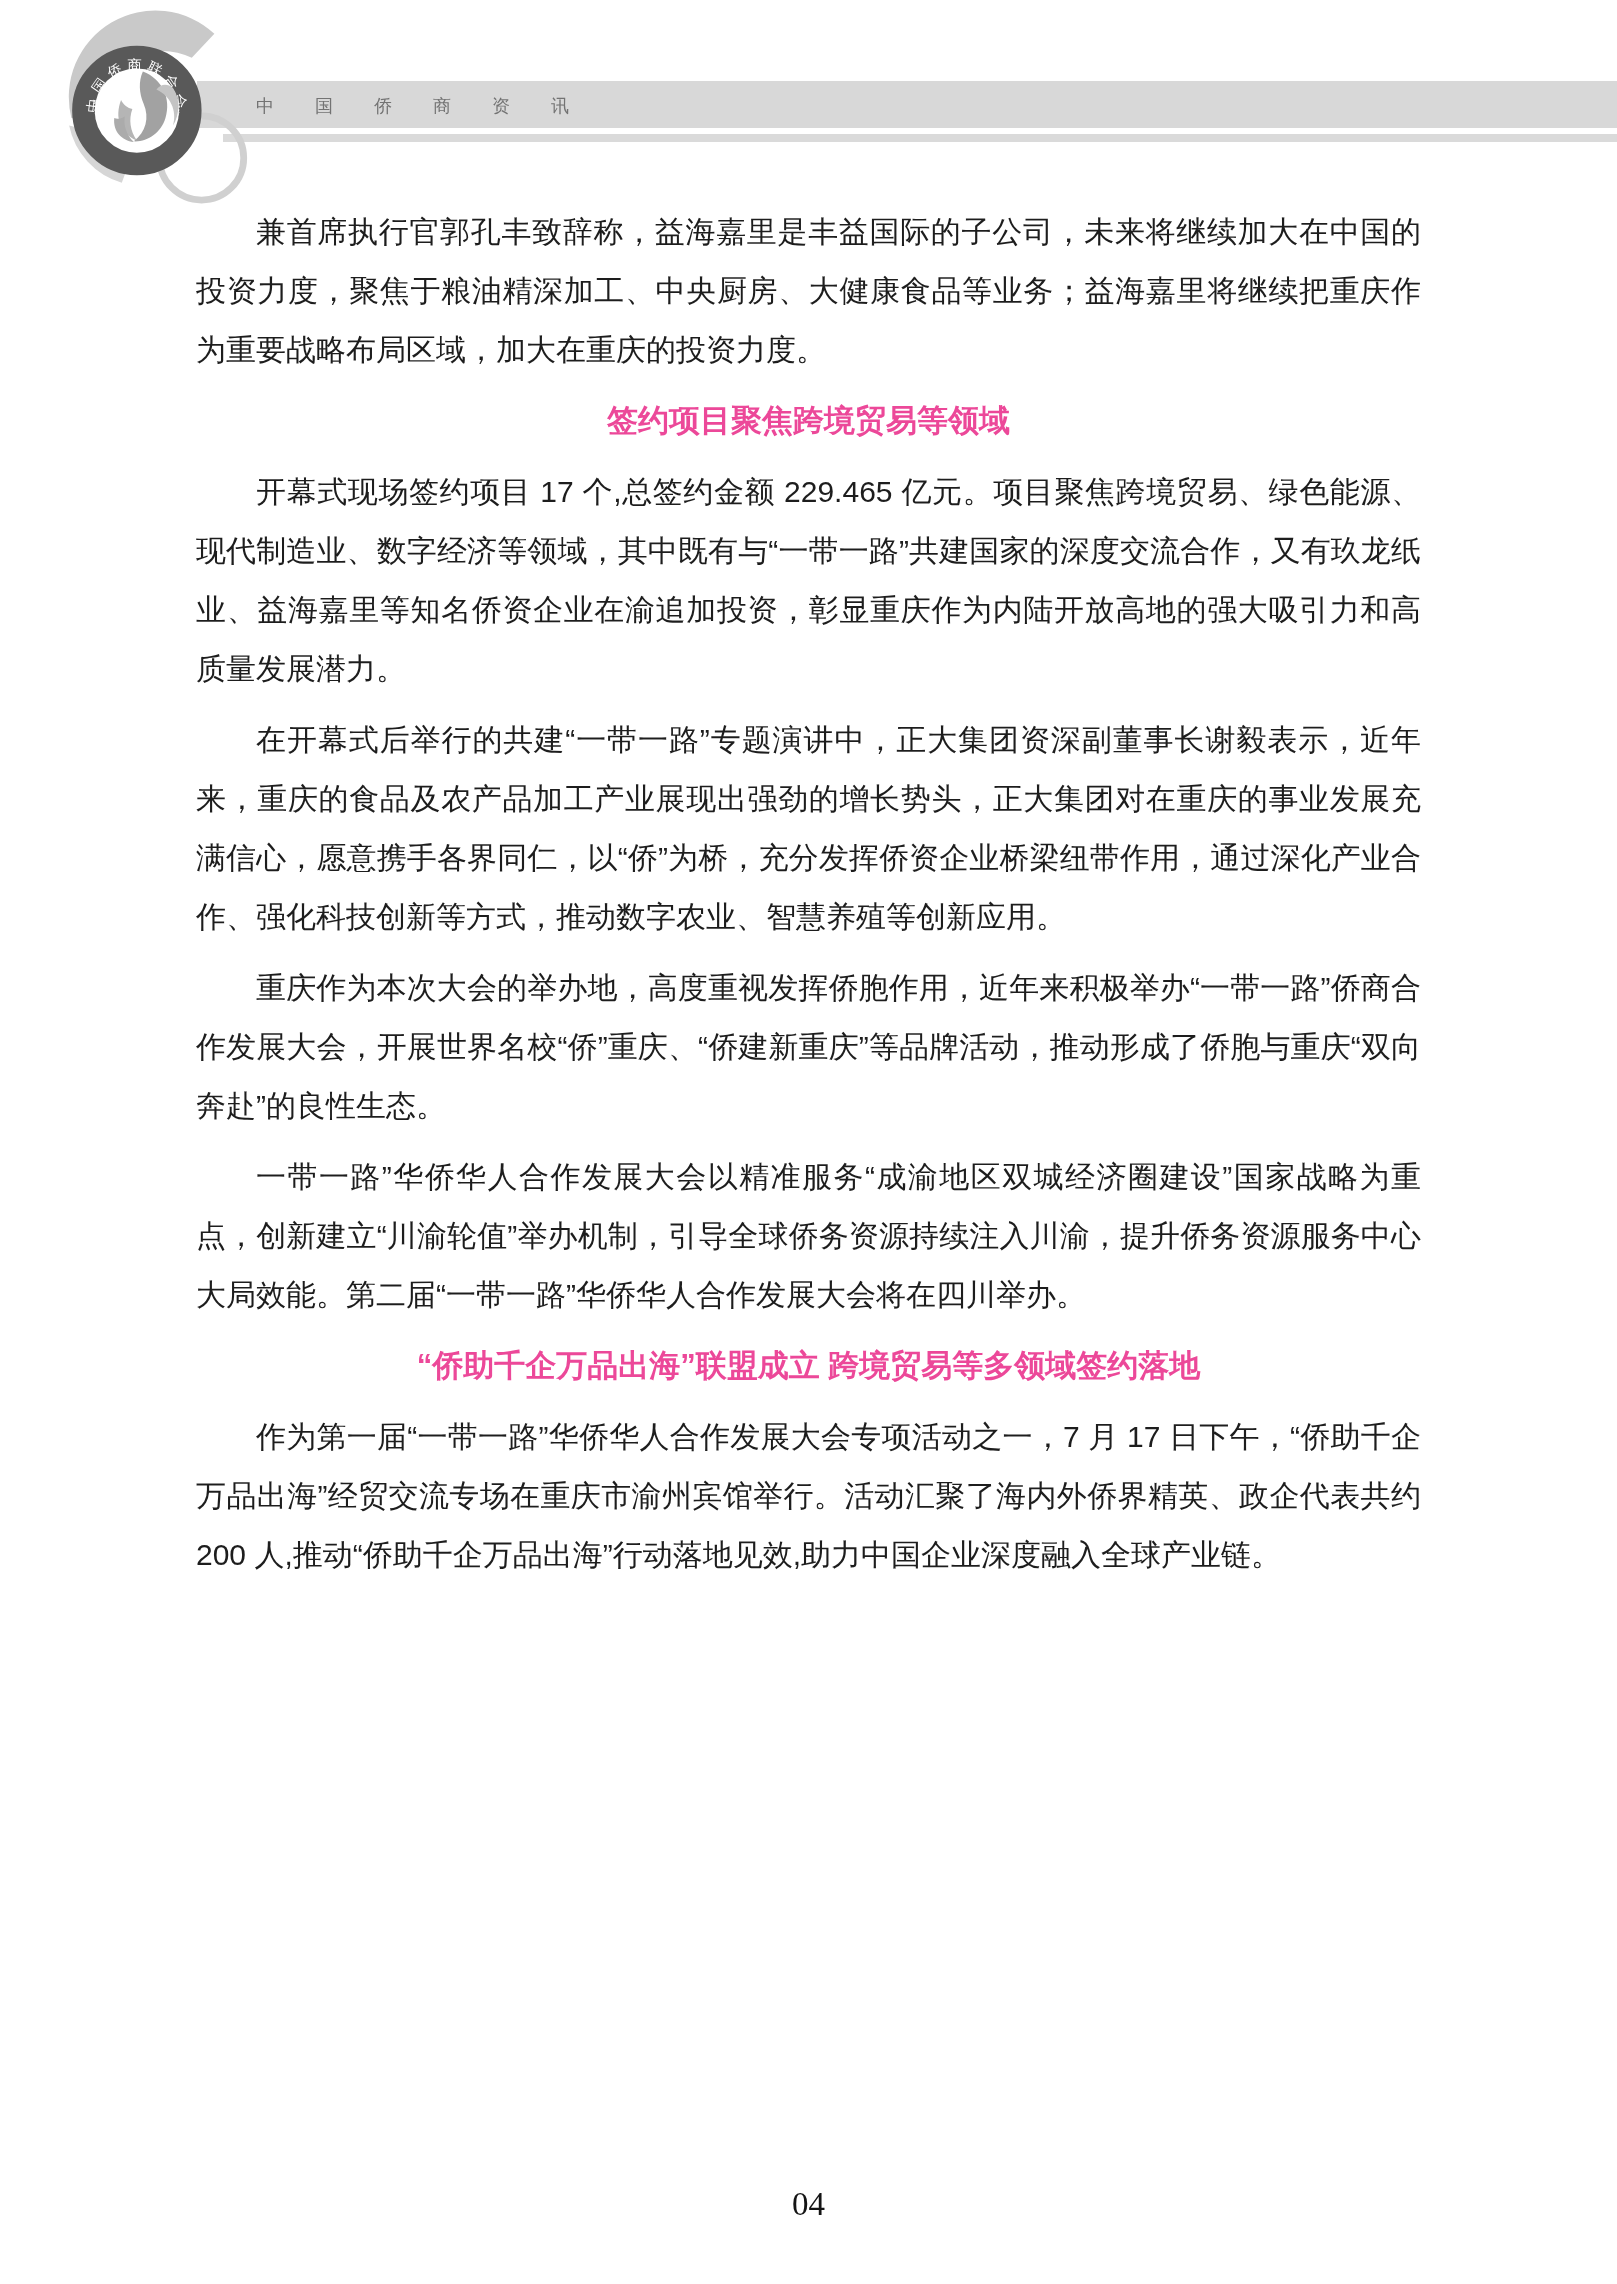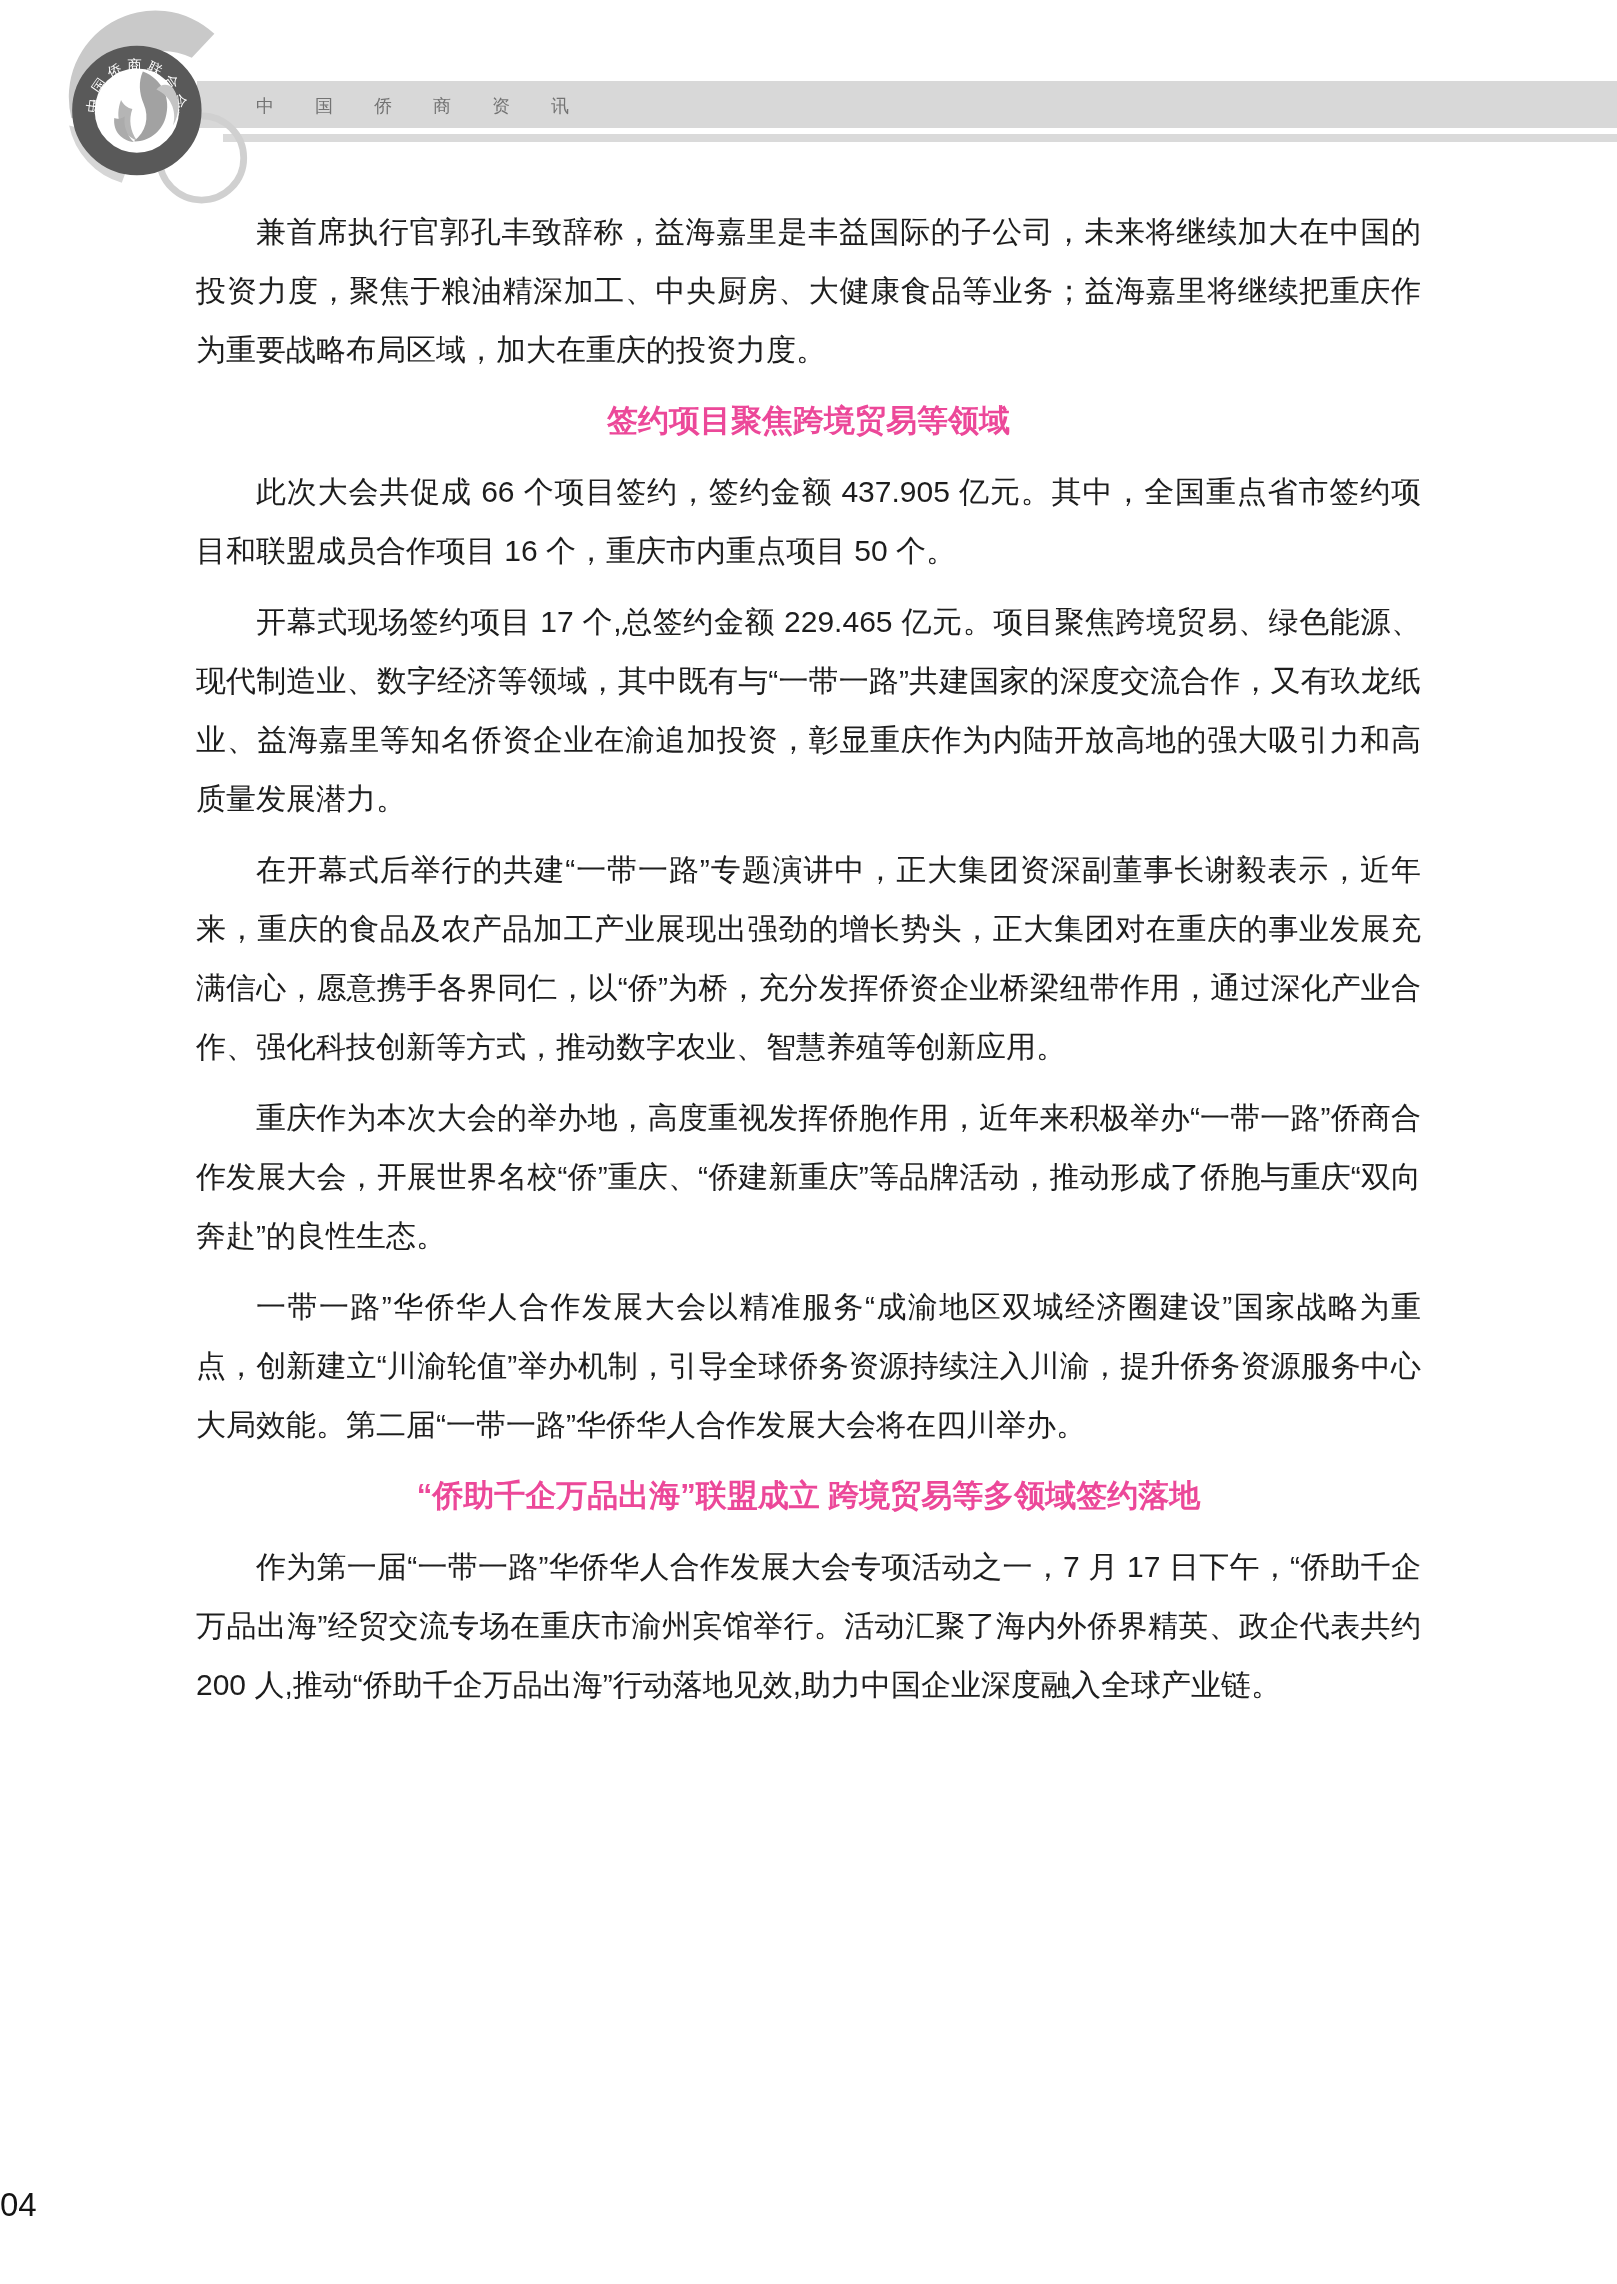--- a/index.html
+++ b/index.html
@@ -25,22 +25,22 @@
   .para{
     margin:12px;text-indent:2em;
     text-align:justify;text-justify:inter-ideograph;text-justify:inter-character;
   }
   .head{
     margin:0;font-size:31px;line-height:59px;font-weight:700;color:#ec4899;
     text-align:center;text-indent:0;
   }
   
   .page-num{
-    position:absolute;top:2186px;left:0;width:100%;text-align:left;
-    font-family:Liberation Sans, sans-serif;
+    position:absolute;top:2186px;left:0;width:100%;text-align:center;
+    font-family:Liberation Serif, serif;
     font-size:33px;color:#141414;
   }
 </style>
 </head>
 <body>
 
 <header>
   <div class="bar-main"></div>
   <div class="bar-thin"></div>
   <div class="banner-title">中国侨商资讯</div>
@@ -72,21 +72,20 @@
         <path d="M168,112 C186,120 196,140 190,160 C199,146 200,124 190,110 C183,104 174,104 168,112 Z" fill="#c4c4c4"></path>
         <path d="M112,150 C110,168 122,180 138,182 C128,172 124,160 126,148 C121,151 116,152 112,150 Z" fill="#ababab"></path>
       </g>
     </svg>
   </div>
 </header>
 
 <main class="content">
   <p class="para">兼首席执行官郭孔丰致辞称，益海嘉里是丰益国际的子公司，未来将继续加大在中国的投资力度，聚焦于粮油精深加工、中央厨房、大健康食品等业务；益海嘉里将继续把重庆作为重要战略布局区域，加大在重庆的投资力度。</p>
   <h2 class="head">签约项目聚焦跨境贸易等领域</h2>
-  <p class="para">此次大会共促成 66 个项目签约，签约金额 437.905 亿元。其中，全国重点省市签约项目和联盟成员合作项目 16 个，重庆市内重点项目 50 个。</p>
   <p class="para">开幕式现场签约项目 17 个,总签约金额 229.465 亿元。项目聚焦跨境贸易、绿色能源、现代制造业、数字经济等领域，其中既有与“一带一路”共建国家的深度交流合作，又有玖龙纸业、益海嘉里等知名侨资企业在渝追加投资，彰显重庆作为内陆开放高地的强大吸引力和高质量发展潜力。</p>
   <p class="para">在开幕式后举行的共建“一带一路”专题演讲中，正大集团资深副董事长谢毅表示，近年来，重庆的食品及农产品加工产业展现出强劲的增长势头，正大集团对在重庆的事业发展充满信心，愿意携手各界同仁，以“侨”为桥，充分发挥侨资企业桥梁纽带作用，通过深化产业合作、强化科技创新等方式，推动数字农业、智慧养殖等创新应用。</p>
   <p class="para">重庆作为本次大会的举办地，高度重视发挥侨胞作用，近年来积极举办“一带一路”侨商合作发展大会，开展世界名校“侨”重庆、“侨建新重庆”等品牌活动，推动形成了侨胞与重庆“双向奔赴”的良性生态。</p>
   <p class="para">一带一路”华侨华人合作发展大会以精准服务“成渝地区双城经济圈建设”国家战略为重点，创新建立“川渝轮值”举办机制，引导全球侨务资源持续注入川渝，提升侨务资源服务中心大局效能。第二届“一带一路”华侨华人合作发展大会将在四川举办。</p>
   <h2 class="head">“侨助千企万品出海”联盟成立 跨境贸易等多领域签约落地</h2>
   <p class="para">作为第一届“一带一路”华侨华人合作发展大会专项活动之一，7 月 17 日下午，“侨助千企万品出海”经贸交流专场在重庆市渝州宾馆举行。活动汇聚了海内外侨界精英、政企代表共约 200 人,推动“侨助千企万品出海”行动落地见效,助力中国企业深度融入全球产业链。</p>
 </main>
 
 <footer>
   <div class="page-num">04</div>

